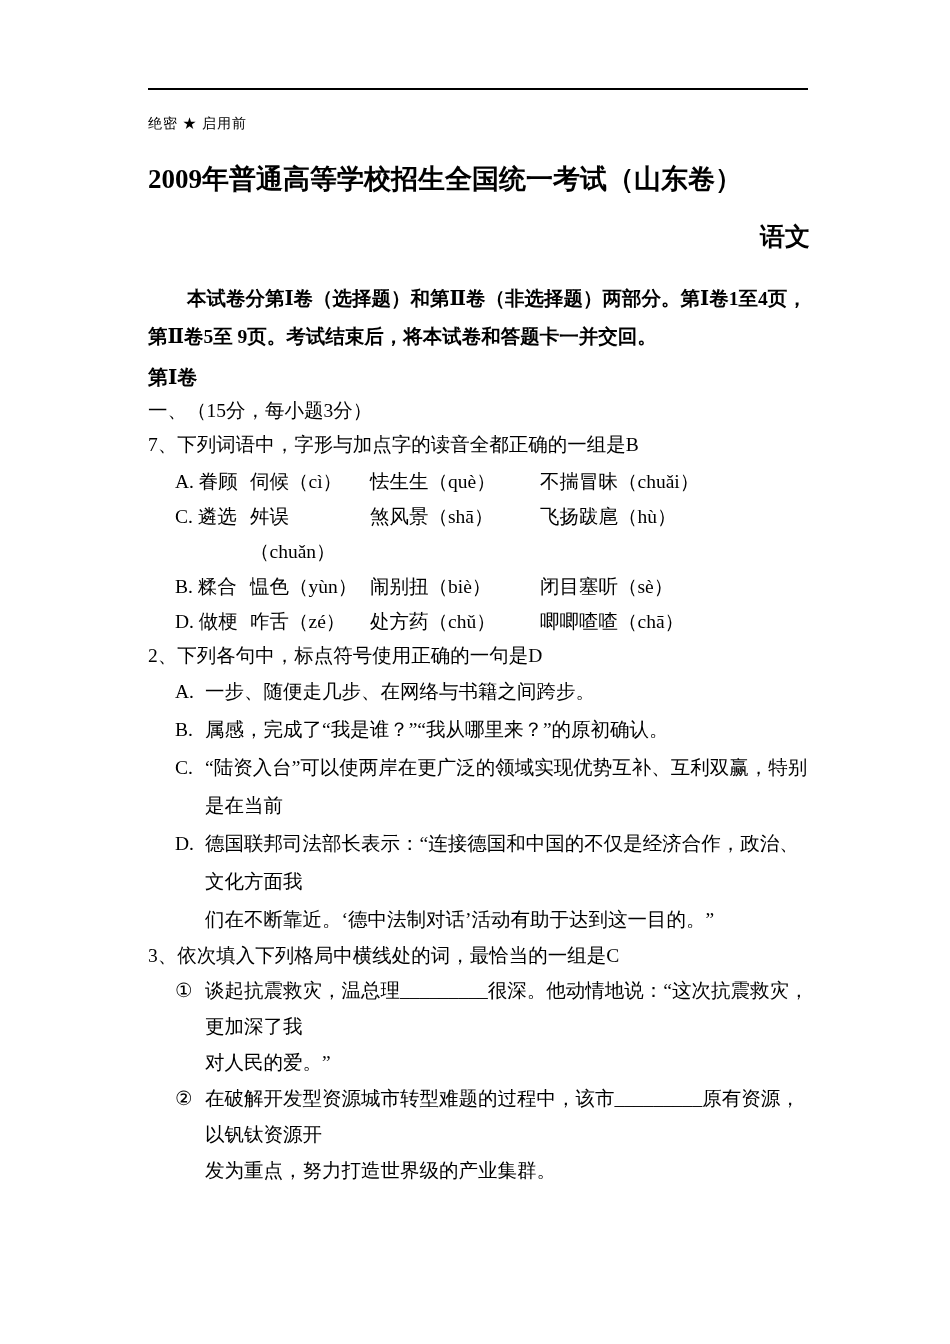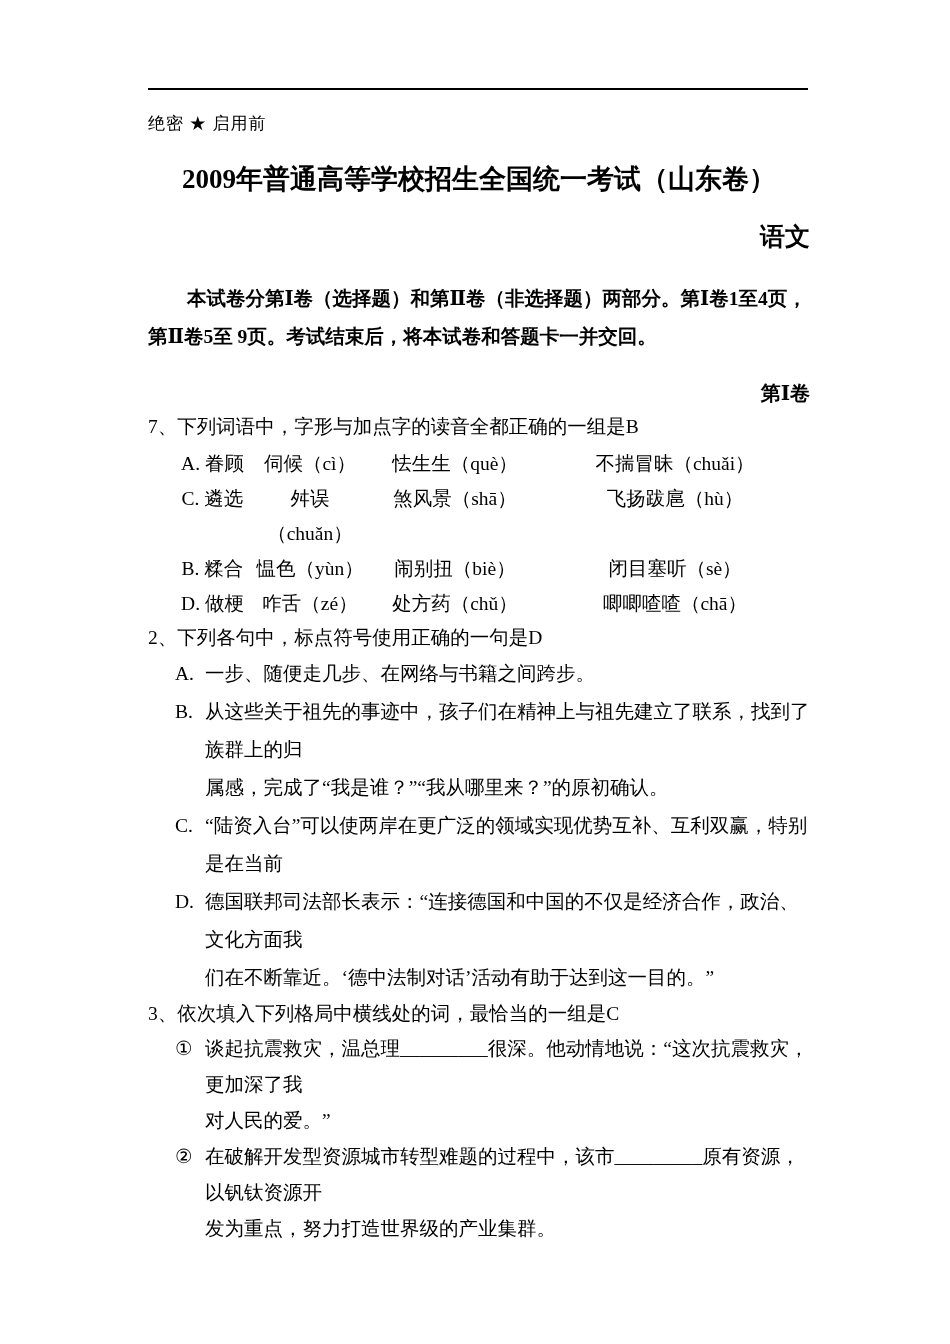--- a/index.html
+++ b/index.html
@@ -21,65 +21,64 @@
     font-size: 19.5px;
     line-height: 36px;
   }
   .top-rule {
     margin-top: 88px;
     border-top: 2px solid #000000;
     width: 660px;
   }
   .secrecy {
     margin-top: 24px;
-    font-size: 17px;
+    font-size: 14px;
     line-height: 20px;
     letter-spacing: 1px;
   }
   .exam-title {
     margin-top: 28px;
-    text-align: center;
+    text-align: left;
     font-size: 27px;
     font-weight: bold;
     line-height: 34px;
   }
   .subject-title {
     margin-top: 26px;
     text-align: right;
     font-size: 25px;
     font-weight: bold;
     line-height: 30px;
   }
   .intro {
     margin-top: 28px;
     line-height: 38px;
     font-weight: bold;
   }
   .intro .l1 { text-indent: 2em; }
   .part-heading {
-    margin-top: 20px;
-    text-align: right;
+    margin-top: 4px;
+    text-align: left;
     font-weight: bold;
     font-size: 20px;
     line-height: 34px;
   }
   .section-heading {
     margin-top: 0px;
     line-height: 34px;
   }
   .stem {
     line-height: 34px;
   }
   .q1-table { margin-top: 2px; }
   .q1-row {
     display: grid;
     grid-template-columns: 75px 120px 170px auto;
     padding-left: 27px;
     line-height: 35px;
-    text-align: center;
   }
   .opt {
     position: relative;
     padding-left: 57px;
     line-height: 38px;
   }
   .opt .opt-label {
     position: absolute;
     left: 27px;
     top: 0;
@@ -109,20 +108,21 @@
 
     <div class="subject-title">语文</div>
 
     <div class="intro">
       <div class="l1">本试卷分第Ⅰ卷（选择题）和第Ⅱ卷（非选择题）两部分。第Ⅰ卷1至4页，</div>
       <div class="l2">第Ⅱ卷5至 9页。考试结束后，将本试卷和答题卡一并交回。</div>
     </div>
 
     <div class="part-heading">第Ⅰ卷</div>
 
+    <div class="section-heading">一、（15分，每小题3分）</div>
 
     <div class="stem">7、下列词语中，字形与加点字的读音全都正确的一组是B</div>
 
     <div class="q1-table">
       <div class="q1-row">
         <span>A. 眷顾</span>
         <span>伺候（cì）</span>
         <span>怯生生（què）</span>
         <span>不揣冒昧（chuǎi）</span>
       </div>
@@ -148,21 +148,20 @@
 
     <div class="stem">2、下列各句中，标点符号使用正确的一句是D</div>
 
     <div>
       <div class="opt">
         <span class="opt-label">A.</span>
         <div>一步、随便走几步、在网络与书籍之间跨步。</div>
       </div>
       <div class="opt">
         <span class="opt-label">B.</span>
-        <div>从这些关于祖先的事迹中，孩子们在精神上与祖先建立了联系，找到了族群上的归</div>
         <div>属感，完成了“我是谁？”“我从哪里来？”的原初确认。</div>
       </div>
       <div class="opt">
         <span class="opt-label">C.</span>
         <div>“陆资入台”可以使两岸在更广泛的领域实现优势互补、互利双赢，特别是在当前</div>
       </div>
       <div class="opt">
         <span class="opt-label">D.</span>
         <div>德国联邦司法部长表示：“连接德国和中国的不仅是经济合作，政治、文化方面我</div>
         <div>们在不断靠近。‘德中法制对话’活动有助于达到这一目的。”</div>

